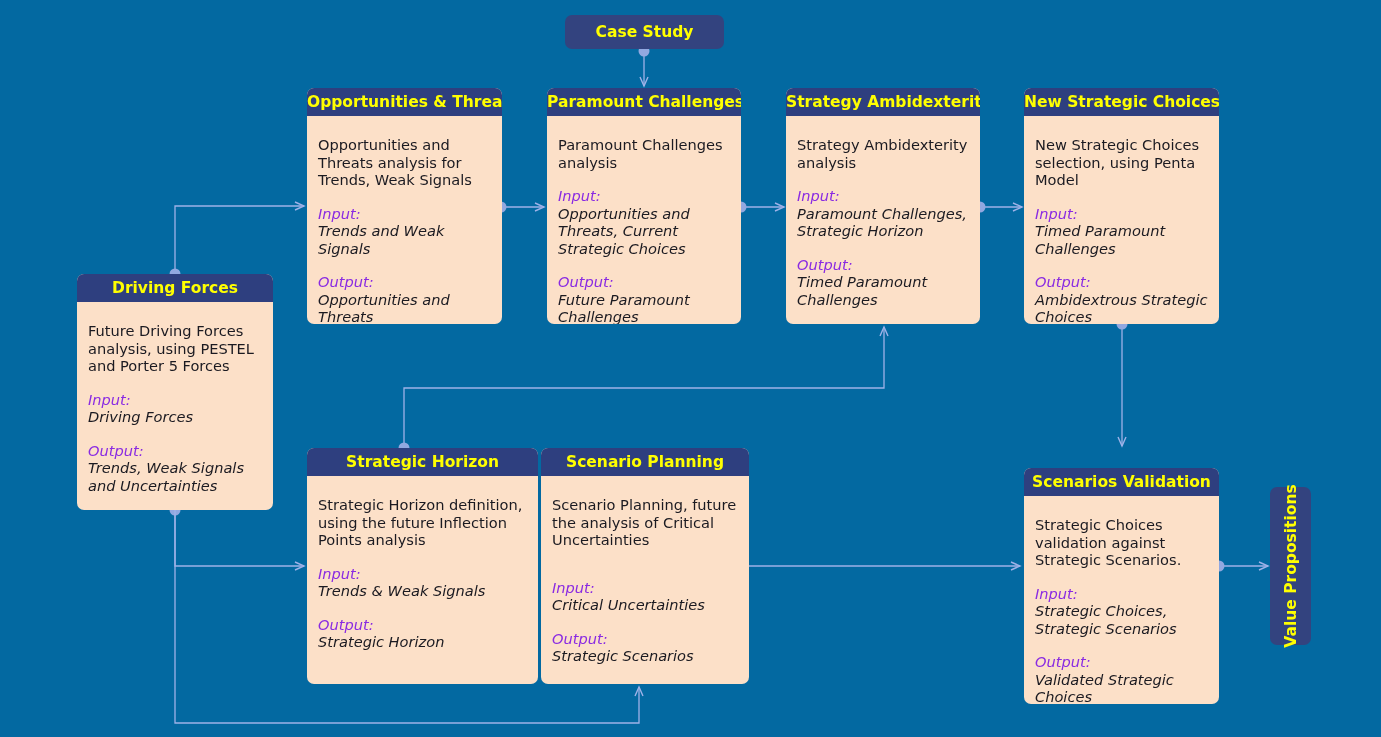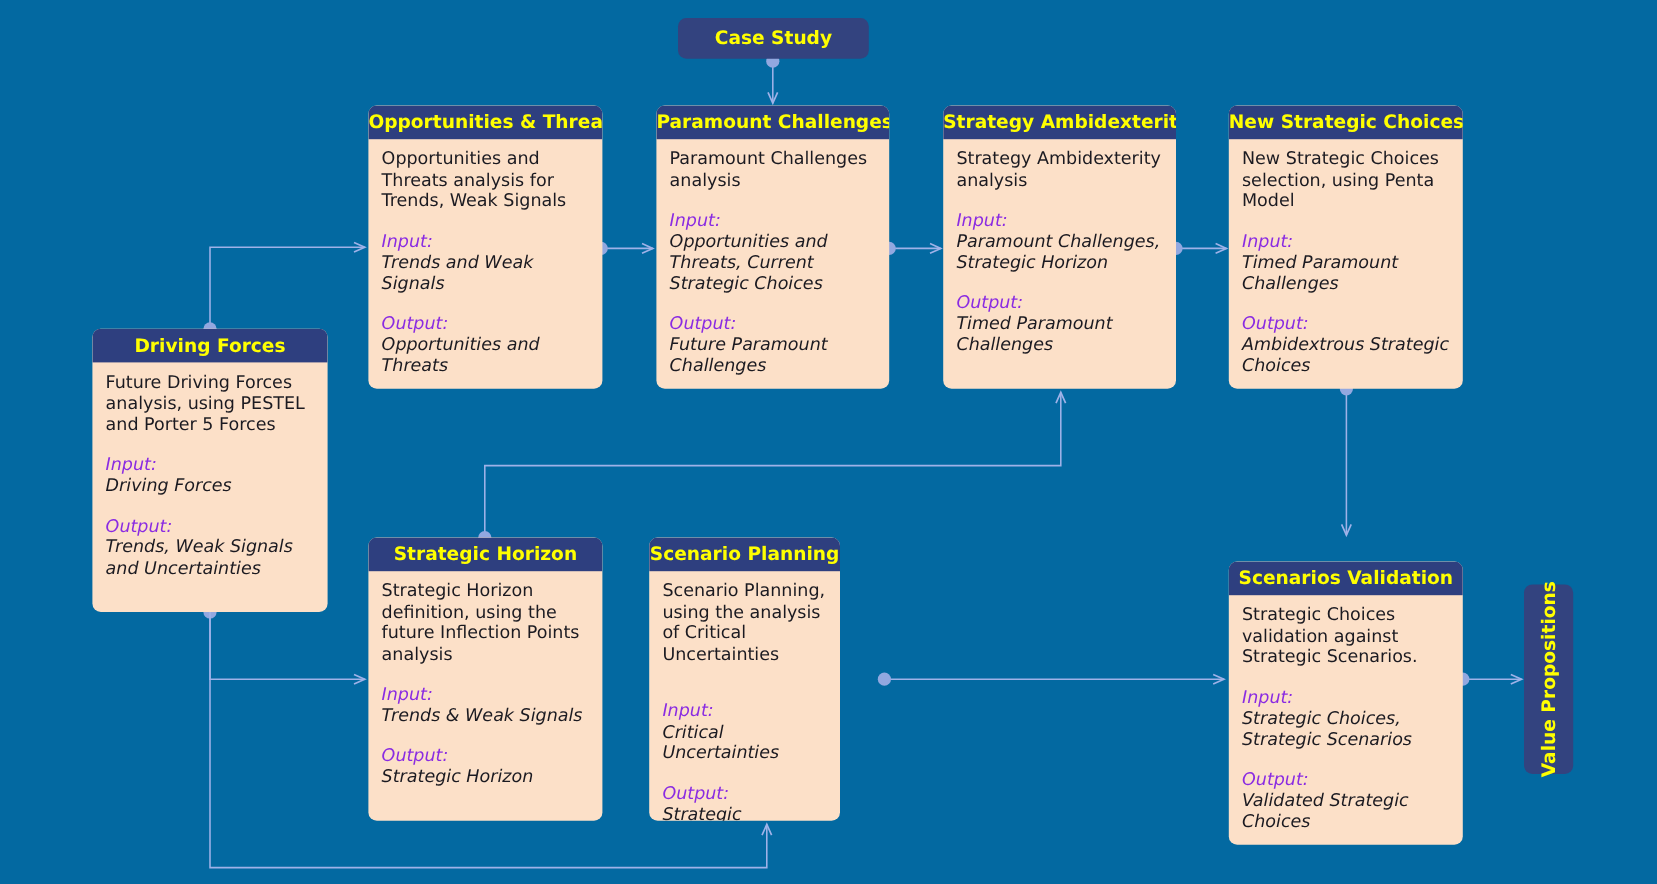--- a/index.html
+++ b/index.html
@@ -41,21 +41,21 @@
     color: #ffff00;
     font-size: 15.5px;
     font-weight: bold;
     text-align: center;
     line-height: 28px;
     height: 28px;
     white-space: nowrap;
     overflow: hidden;
   }
   .node-body {
-    padding: 8px 11px 10px 11px;
+    padding: 20px 11px 10px 11px;
     color: #17161e;
     font-size: 14.6px;
     line-height: 17.5px;
   }
   .desc { color: #1b1a21; }
   .io-block { margin-top: 16px; font-style: italic; }
   .io-block.gap-extra { margin-top: 30px; }
   .io-label {
     color: #8a2be2;
     display: block;
@@ -208,39 +208,39 @@
         <span class="io-label">Input:</span>
         <span class="io-value">Timed Paramount Challenges</span>
       </div>
       <div class="io-block">
         <span class="io-label">Output:</span>
         <span class="io-value">Ambidextrous Strategic Choices</span>
       </div>
     </div>
   </div>
 
-  <div class="node" style="left:307px; top:448px; width:195px; height:236px;">
+  <div class="node" style="left:307px; top:448px; width:231px; height:236px;">
     <div class="node-header">Strategic Horizon</div>
     <div class="node-body">
       <div class="desc">Strategic Horizon definition, using the future Inflection Points analysis</div>
       <div class="io-block">
         <span class="io-label">Input:</span>
         <span class="io-value">Trends &amp; Weak Signals</span>
       </div>
       <div class="io-block">
         <span class="io-label">Output:</span>
         <span class="io-value">Strategic Horizon</span>
       </div>
     </div>
   </div>
 
-  <div class="node" style="left:541px; top:448px; width:159px; height:236px;">
+  <div class="node" style="left:541px; top:448px; width:208px; height:236px;">
     <div class="node-header">Scenario Planning</div>
     <div class="node-body">
-      <div class="desc">Scenario Planning, using the analysis of Critical Uncertainties</div>
+      <div class="desc">Scenario Planning, future the analysis of Critical Uncertainties</div>
       <div class="io-block gap-extra">
         <span class="io-label">Input:</span>
         <span class="io-value">Critical Uncertainties</span>
       </div>
       <div class="io-block">
         <span class="io-label">Output:</span>
         <span class="io-value">Strategic Scenarios</span>
       </div>
     </div>
   </div>

